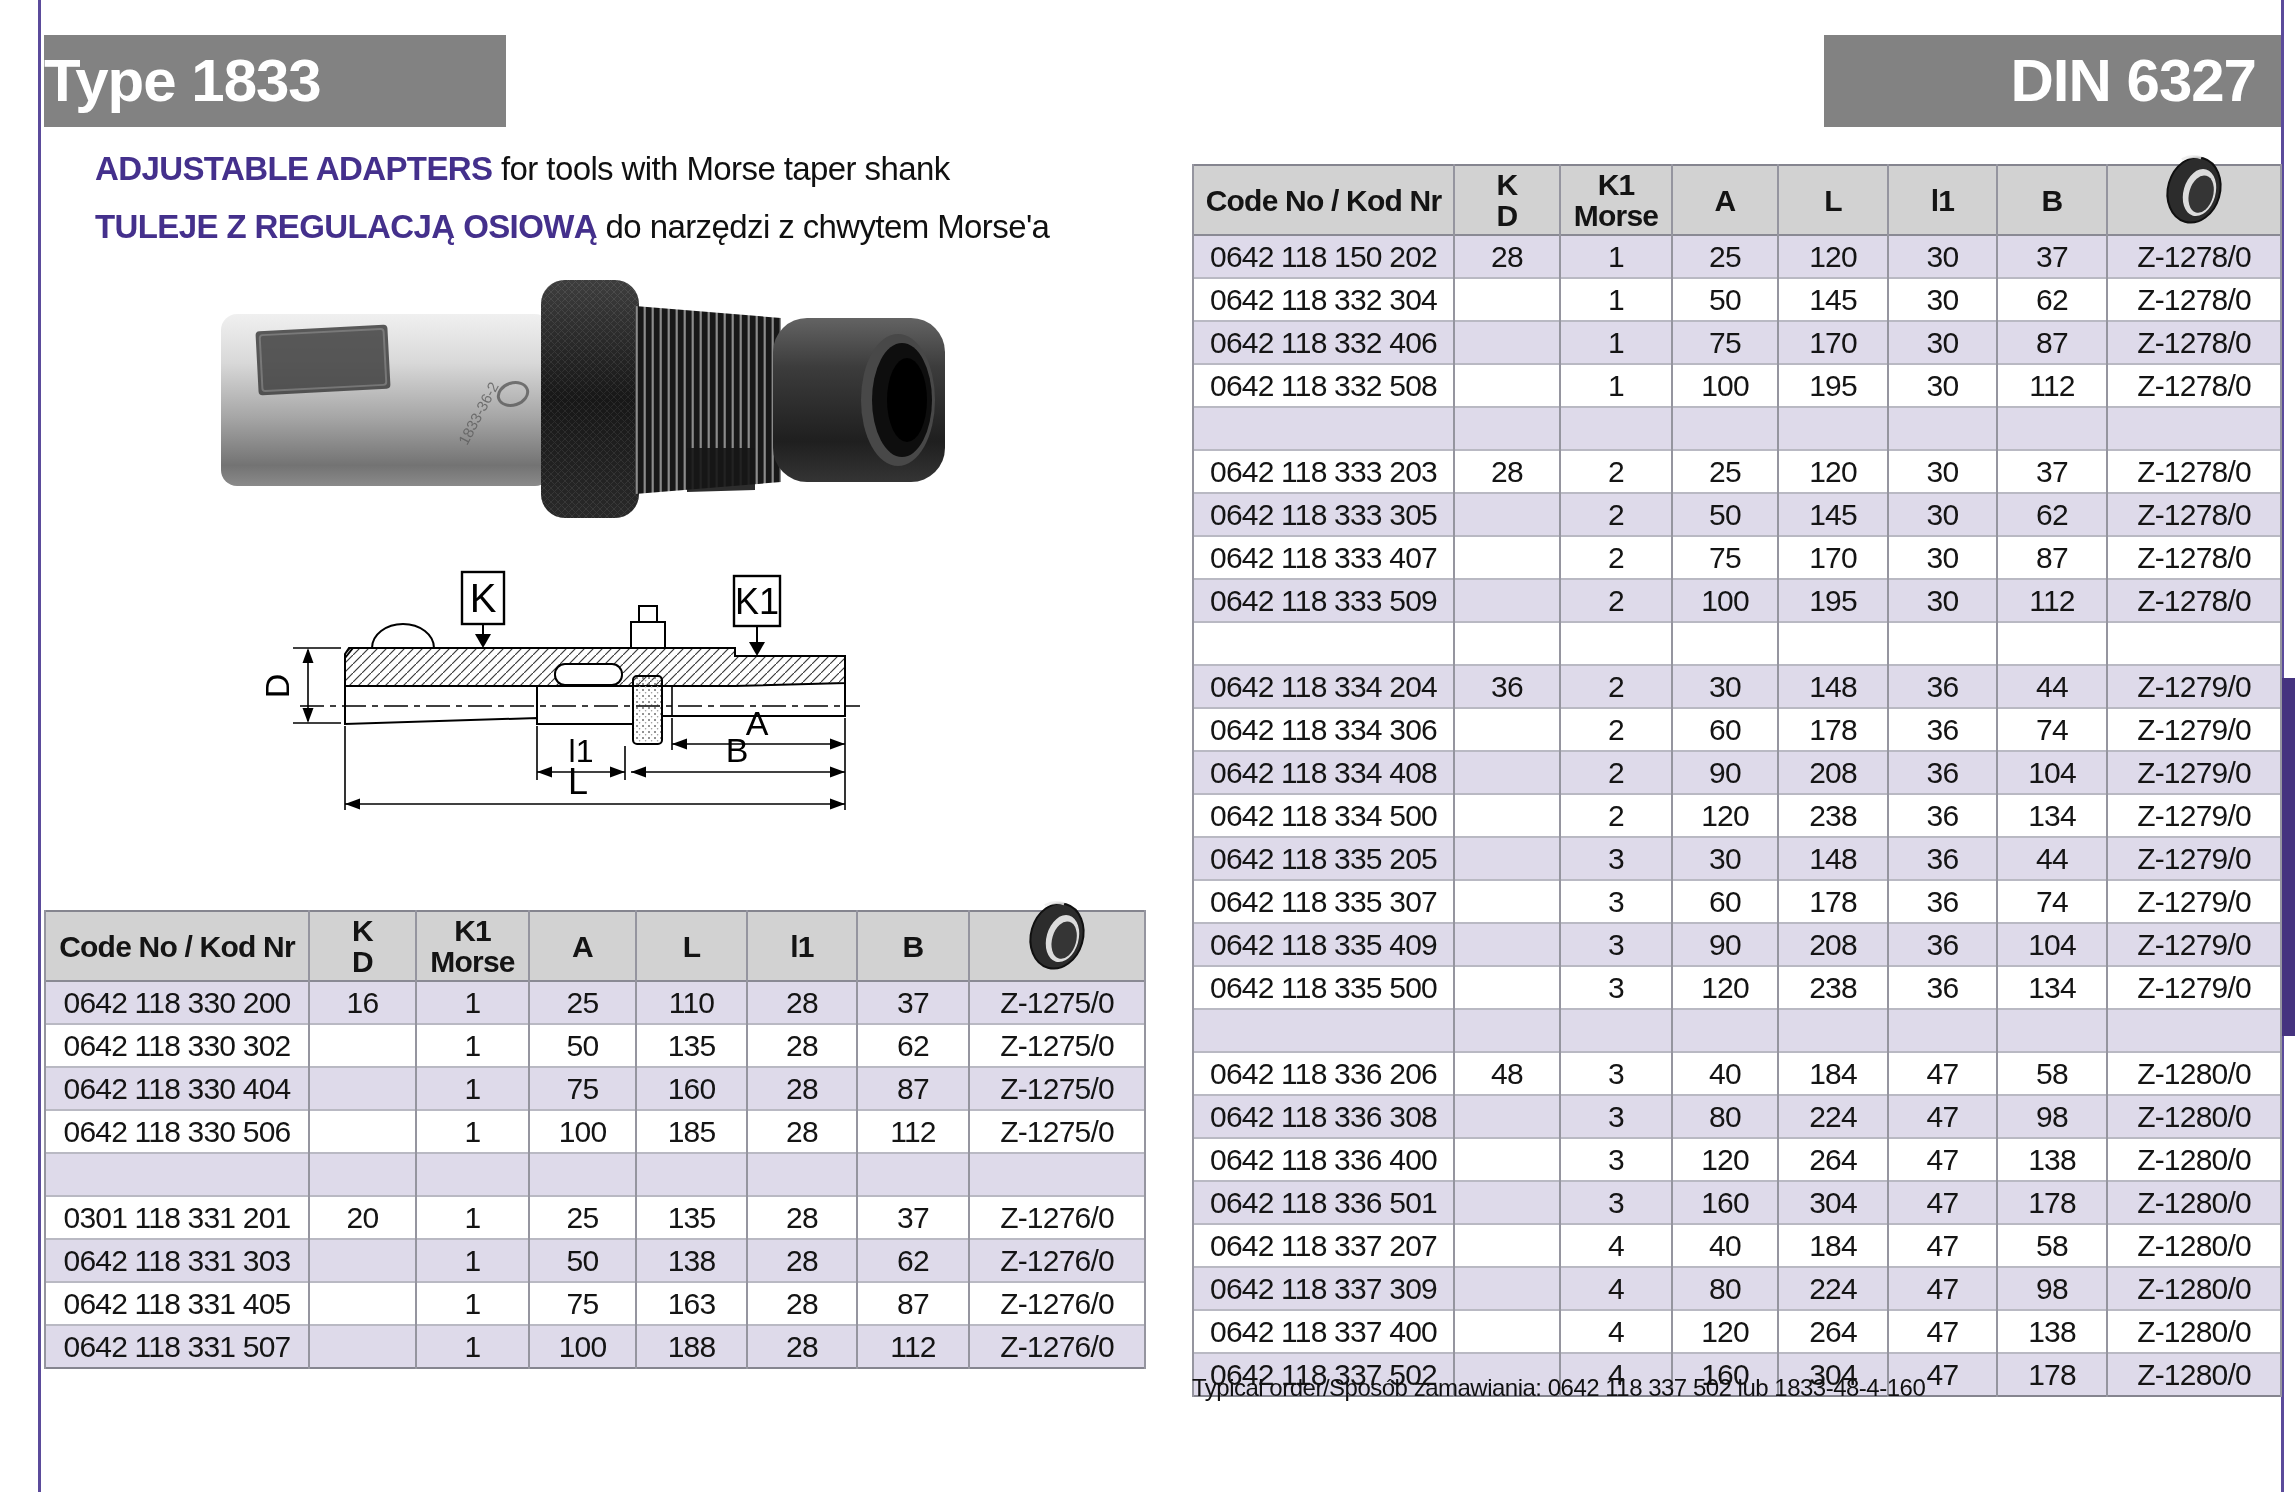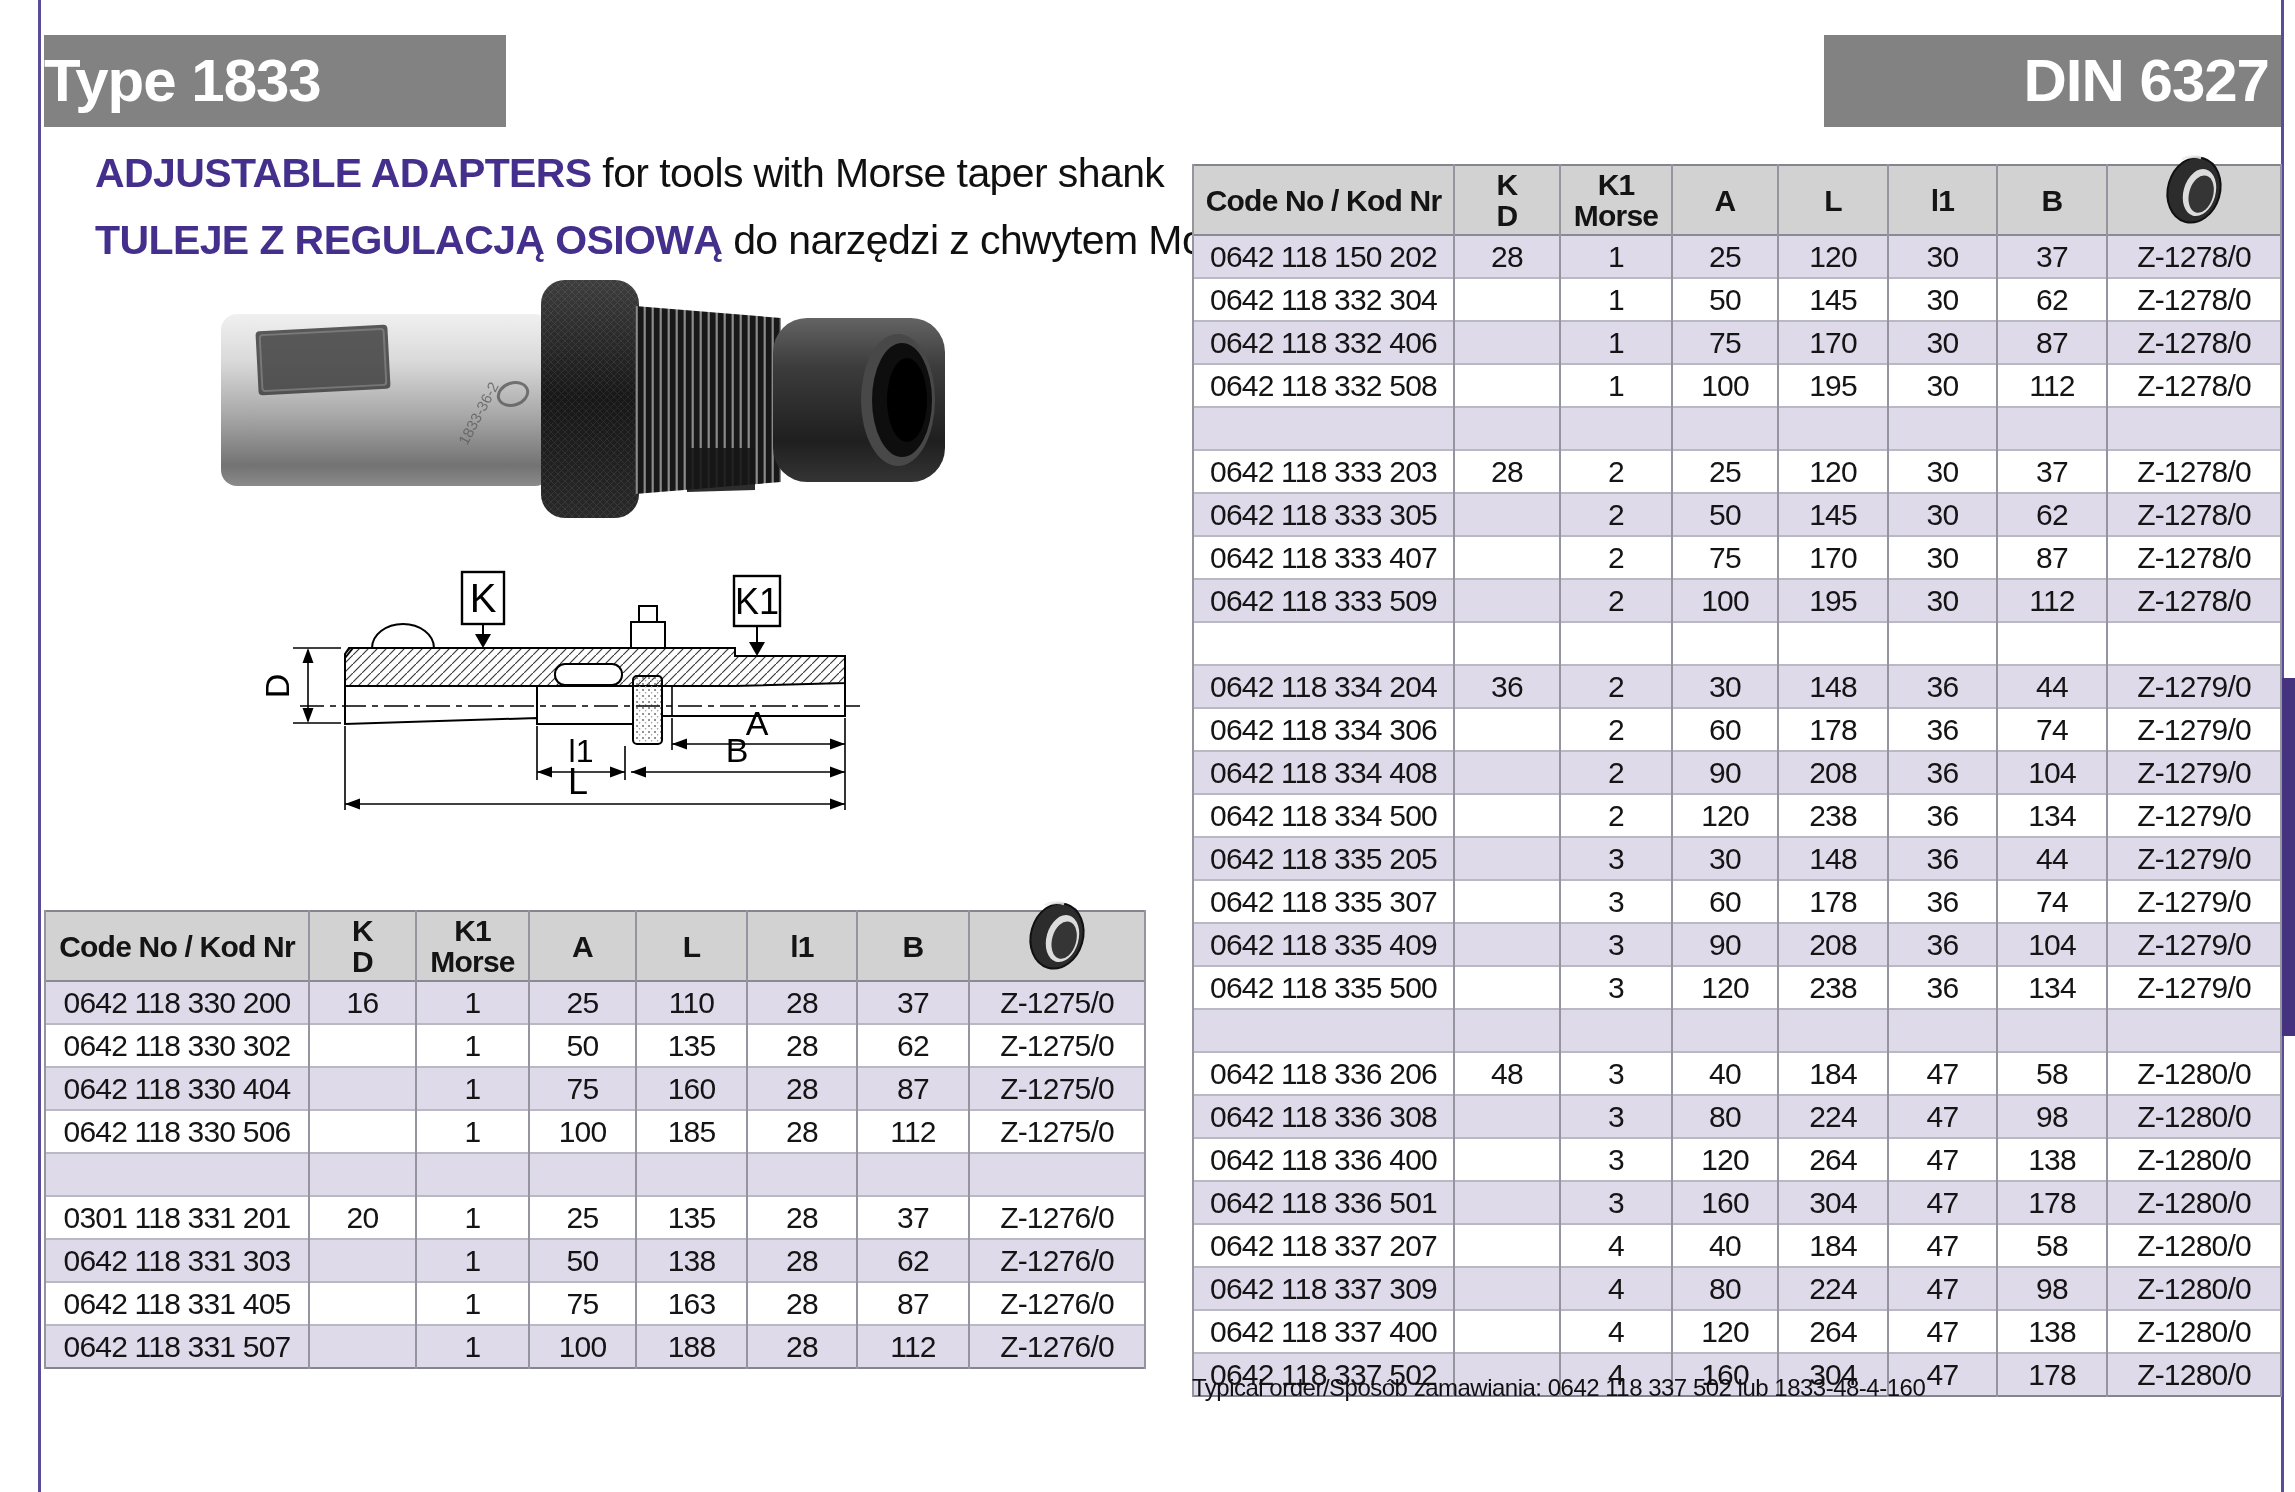--- a/index.html
+++ b/index.html
@@ -12,23 +12,23 @@
   #left-rule{left:38px;}
   #right-rule{left:2281px;}
   #side-tab{position:absolute;left:2281px;top:678px;width:14px;height:358px;background:#45337f;}
 
   .graybox{
     position:absolute;top:35px;height:92px;background:#828282;color:#fff;
     font-weight:bold;font-size:60px;line-height:92px;letter-spacing:-1px;
     box-sizing:border-box;white-space:nowrap;
   }
   #type-box{left:44px;width:462px;}
-  #din-box{left:1824px;width:457px;text-align:right;padding-right:12px;}
-
-  .desc{position:absolute;left:95px;top:150px;font-size:41px;letter-spacing:-0.6px;color:#101010;}
+  #din-box{left:1824px;width:457px;text-align:right;padding-right:25px;}
+
+  .desc{position:absolute;left:95px;top:150px;font-size:33px;letter-spacing:-0.6px;color:#101010;}
   .desc .line{margin-bottom:20px;white-space:nowrap;}
   .desc .accent{color:#44308c;font-weight:bold;}
 
   #photo{left:215px;top:278px;}
   #drawing{left:245px;top:538px;}
   svg.abs{position:absolute;}
 
   table.spec{
     position:absolute;border-collapse:collapse;table-layout:fixed;
     border:2px solid #85858f;background:#fff;

